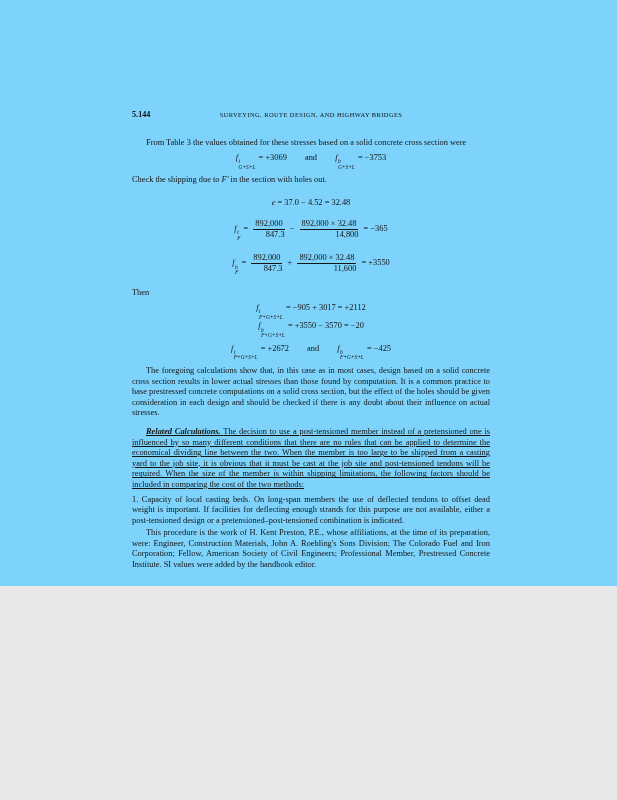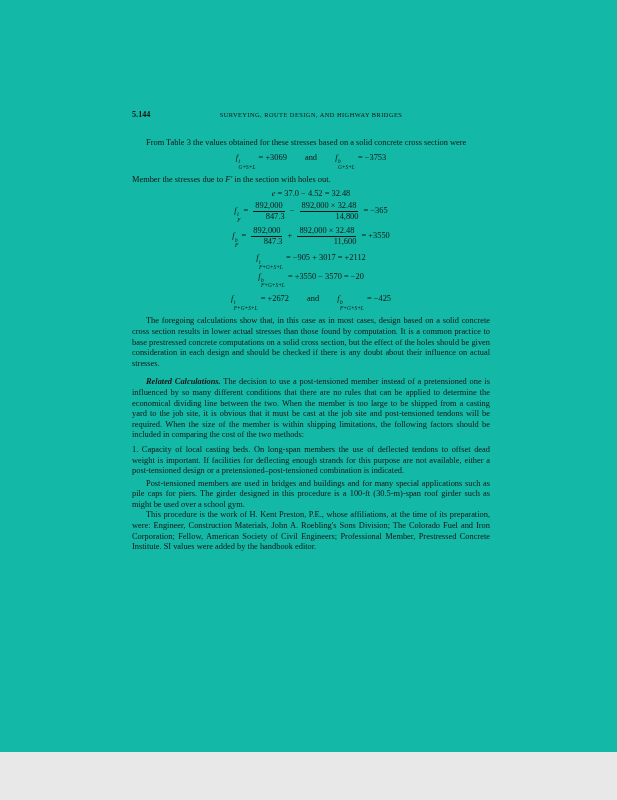--- a/index.html
+++ b/index.html
@@ -1,19 +1,19 @@
 <!DOCTYPE html>
 <html><head>
 <meta charset="utf-8">
 <style>
   html,body{margin:0;padding:0;background:#e8e8e8;}
   .scan{
     position:relative;
-    width:617px;height:752px;
-    background:#14b8a6;
+    width:617px;height:586px;
+    background:#7dd3fc;
     font-family:"Liberation Serif", serif;
     color:#141414;
     overflow:hidden;
   }
   .content{
     position:absolute;
     left:132px;top:110px;width:358px;
     font-size:8.4px;line-height:10.6px;
     text-align:justify;
   }
@@ -21,24 +21,24 @@
   .running-head{position:relative;height:11px;margin-bottom:17px;text-align:center;}
   .folio{position:absolute;left:0;top:0;font-weight:bold;font-size:8.2px;}
   .head-title{font-size:6.4px;letter-spacing:0.45px;}
   
   p{margin:0;}
   .indent{text-indent:14px;}
   .mt2{margin-top:2px;}
   .mt3{margin-top:3px;}
   .mt8{margin-top:8px;}
   .mb2{margin-bottom:2px;}
-  .mb4{margin-bottom:4px;}
+  .mb4{margin-bottom:4px;text-decoration:underline;}
   
   .eq{ text-align:center; margin:4.5px 0 5px; text-indent:0; }
-  .eq-line{ text-align:center; margin:3px 0; line-height:normal; text-indent:0; }
+  .eq-line{ text-align:center; margin:12px 0; line-height:normal; text-indent:0; }
   .conj{ margin:0 16px; }
   .mvar i{ font-style:italic; }
   .supsub{
     display:inline-flex;flex-direction:column;align-items:flex-start;
     font-size:5.4px;line-height:5.5px;
     vertical-align:-3.4px;margin-left:0.5px;margin-right:1px;
     font-style:italic;
   }
   .ss{display:block;white-space:nowrap;}
   .frac{ display:inline-block;vertical-align:middle;text-align:right;margin:0 3px; }
@@ -66,21 +66,21 @@
           </span></span>
       <span>= +3069</span>
       <span class="conj">and</span>
       <span class="mvar"><i>f</i><span class="supsub">
             <span class="ss">b</span>
             <span class="ss">G+S+L</span>
           </span></span>
       <span>= −3753</span>
     </div>
 
-    <p class="mt2"><span>Member the stresses due to </span><i>F′</i><span> in the section with holes out.</span></p>
+    <p class="mt2"><span>Check the shipping due to </span><i>F′</i><span> in the section with holes out.</span></p>
 
     <div class="eq-line">
       <i>e</i>
       <span>= 37.0 − 4.52 = 32.48</span>
     </div>
 
     <div class="eq-line">
       <span class="mvar"><i>f</i><span class="supsub">
             <span class="ss">t</span>
             <span class="ss">F</span>
@@ -97,20 +97,21 @@
             <span class="ss">b</span>
             <span class="ss">F</span>
           </span></span>
       <span>=</span>
       <span class="frac"><span class="num">892,000</span><span class="den">847.3</span></span>
       <span>+</span>
       <span class="frac"><span class="num">892,000 × 32.48</span><span class="den">11,600</span></span>
       <span>= +3550</span>
     </div>
 
+    <p class="mt3">Then</p>
 
     <div class="eq" style="margin-bottom:1px;">
       <span class="mvar"><i>f</i><span class="supsub">
             <span class="ss">t</span>
             <span class="ss">F+G+S+L</span>
           </span></span>
       <span>= −905 + 3017 = +2112</span>
     </div>
     <div class="eq" style="margin-top:1px;">
       <span class="mvar"><i>f</i><span class="supsub">
@@ -138,18 +139,17 @@
     <p class="indent mt3">The foregoing calculations show that, in this case as in most cases, design based on a solid concrete cross section results in lower actual stresses than those found by computation. It is a common practice to base prestressed concrete computations on a solid cross section, but the effect of the holes should be given consideration in each design and should be checked if there is any doubt about their influence on actual stresses.</p>
 
     <p class="indent mt8 mb4">
       <span class="run-in">Related Calculations.</span>
       <span>The decision to use a post-tensioned member instead of a pretensioned one is influenced by so many different conditions that there are no rules that can be applied to determine the economical dividing line between the two. When the member is too large to be shipped from a casting yard to the job site, it is obvious that it must be cast at the job site and post-tensioned tendons will be required. When the size of the member is within shipping limitations, the following factors should be included in comparing the cost of the two methods:</span>
     </p>
 
     <p class="mb2">1. Capacity of local casting beds. On long-span members the use of deflected tendons to offset dead weight is important. If facilities for deflecting enough strands for this purpose are not available, either a post-tensioned design or a pretensioned–post-tensioned combination is indicated.</p>
 
 
-    <p class="indent">Post-tensioned members are used in bridges and buildings and for many special applications such as pile caps for piers. The girder designed in this procedure is a 100-ft (30.5-m)-span roof girder such as might be used over a school gym.</p>
 
     <p class="indent">This procedure is the work of H. Kent Preston, P.E., whose affiliations, at the time of its preparation, were: Engineer, Construction Materials, John A. Roebling's Sons Division; The Colorado Fuel and Iron Corporation; Fellow, American Society of Civil Engineers; Professional Member, Prestressed Concrete Institute. SI values were added by the handbook editor.</p>
 
   </div>
 </div>
 
 </body></html>

